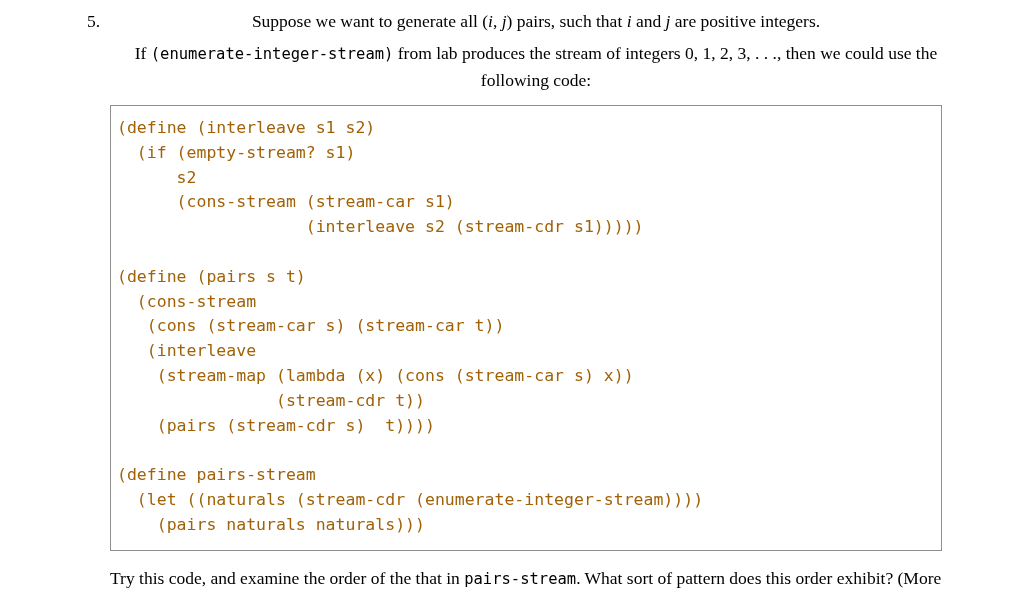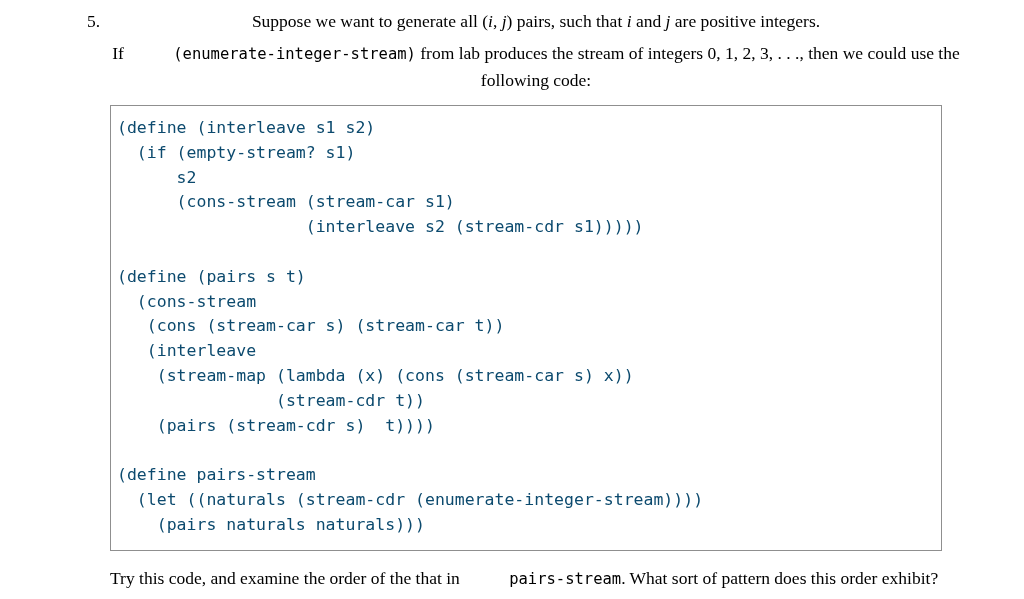--- a/index.html
+++ b/index.html
@@ -47,21 +47,20 @@
     margin: 0;
     text-align: center;
   }
   .para.second {
     margin-top: 6px;
   }
   .mono {
     font-family: "DejaVu Sans Mono", monospace;
     font-size: 15.5px;
     letter-spacing: 0px;
-    margin-left: 45px;
   }
   .it {
     font-family: "Liberation Serif", serif;
     font-style: italic;
   }
   .math {
     font-family: "Liberation Serif", serif;
   }
   .codebox {
     margin-top: 12px;
@@ -70,21 +69,21 @@
     width: 832px;
     box-sizing: border-box;
     padding: 10px 0 12px 6px;
   }
   pre.code {
     margin: 0;
     font-family: "DejaVu Sans Mono", monospace;
     font-size: 16.5px;
     line-height: 24.8px;
     white-space: pre;
-    color: #0c4a6e;
+    color: #a16207;
   }
   .trailing {
     margin-top: 14px;
     font-size: 17.5px;
     line-height: 26px;
   }
 </style>
 </head>
 <body>
 

